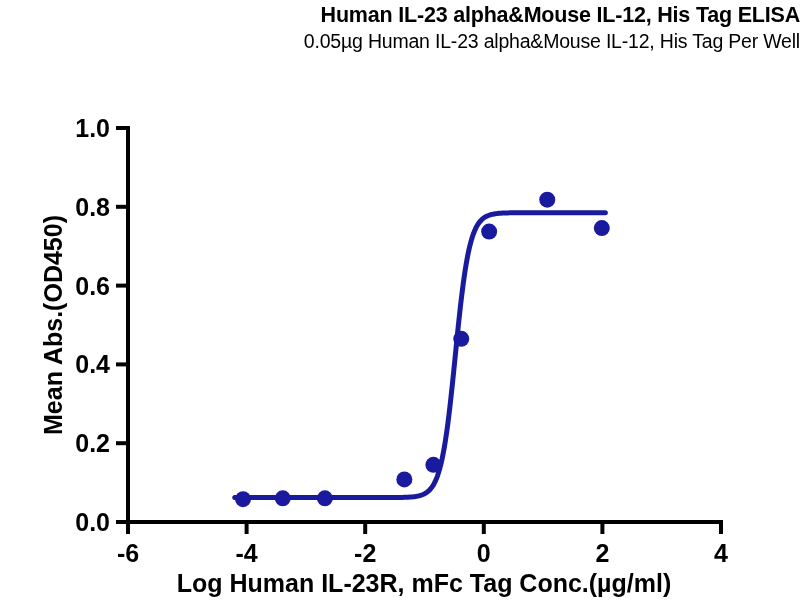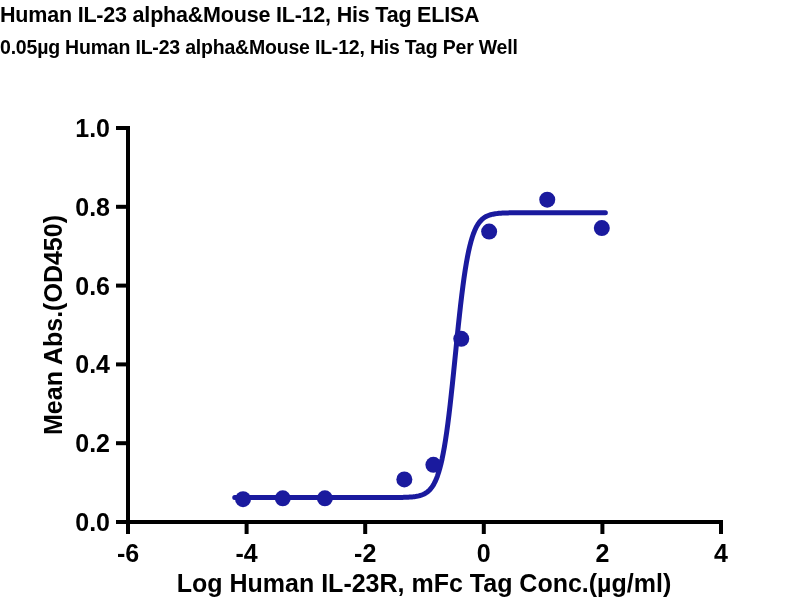--- a/index.html
+++ b/index.html
@@ -19,38 +19,38 @@
     left: 0;
     top: 0;
     width: 800px;
     height: 600px;
   }
   .title-block {
     position: absolute;
     left: 0;
     top: 0;
     width: 800px;
-    text-align: left;
+    text-align: right;
   }
   #chart-title {
     font-size: 21.5px;
     font-weight: bold;
     color: #000000;
     letter-spacing: -0.2px;
     line-height: 26px;
     margin-top: 2px;
     white-space: nowrap;
   }
   #chart-subtitle {
     font-size: 19.5px;
-    font-weight: bold;
+    font-weight: normal;
     color: #000000;
     letter-spacing: -0.2px;
     line-height: 24px;
-    margin-top: 7px;
+    margin-top: 1px;
     white-space: nowrap;
   }
   svg.plot {
     position: absolute;
     left: 0;
     top: 0;
   }
   .axis-line {
     stroke: #000000;
     stroke-width: 4;

